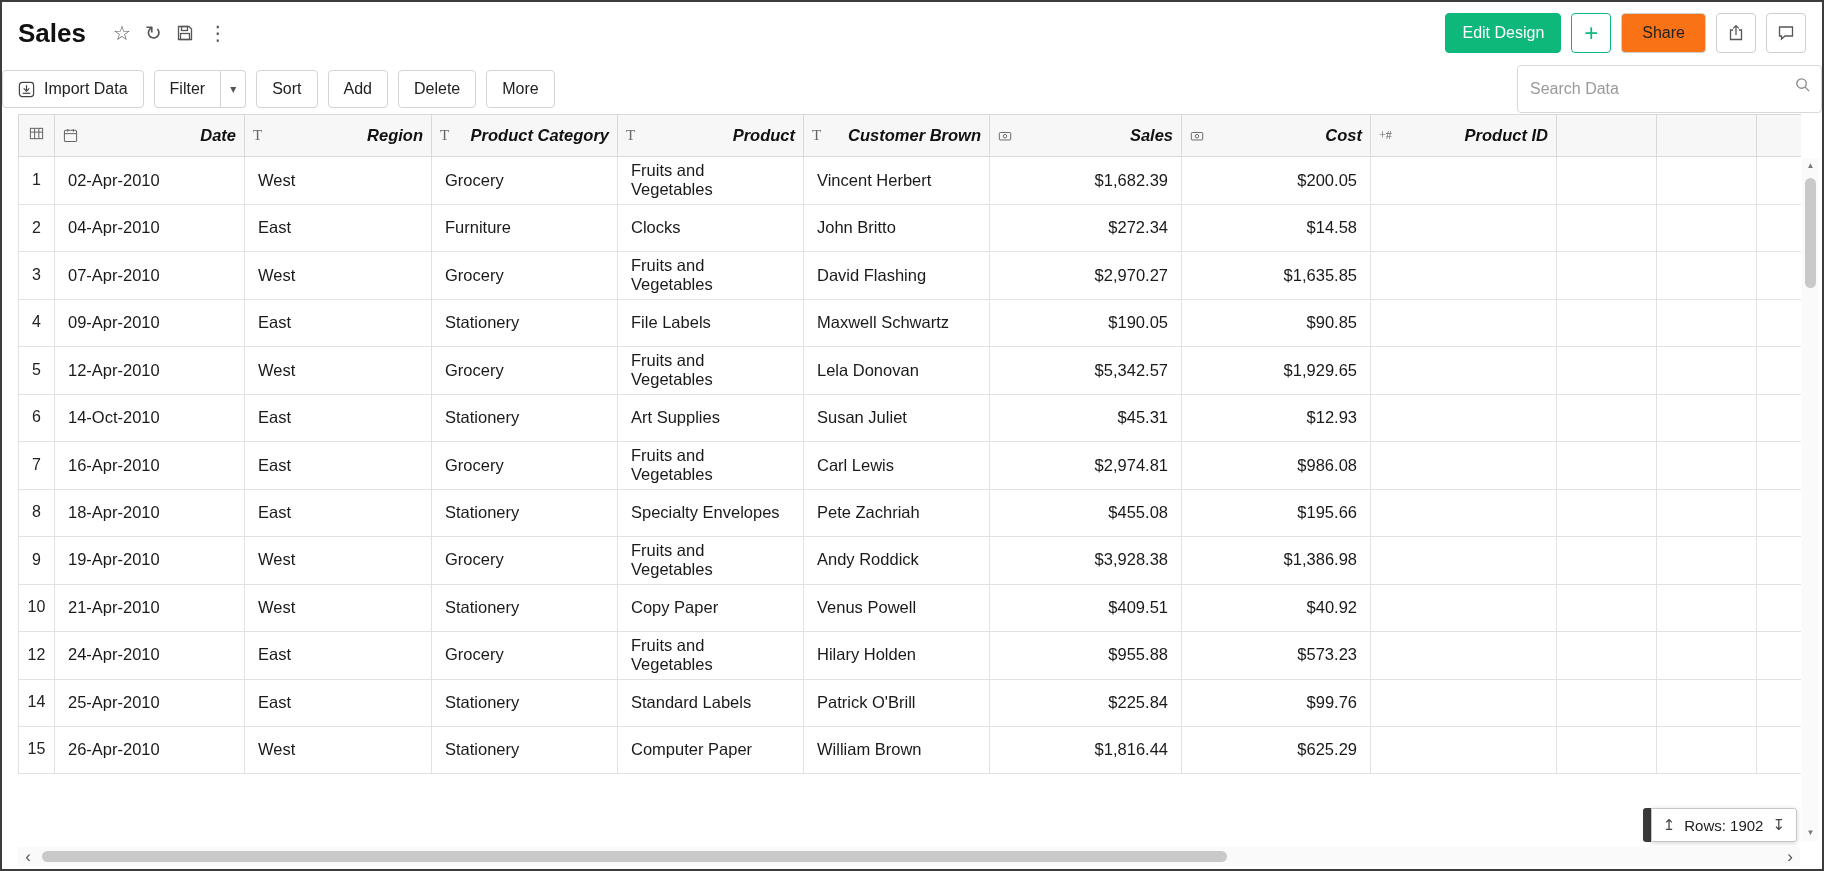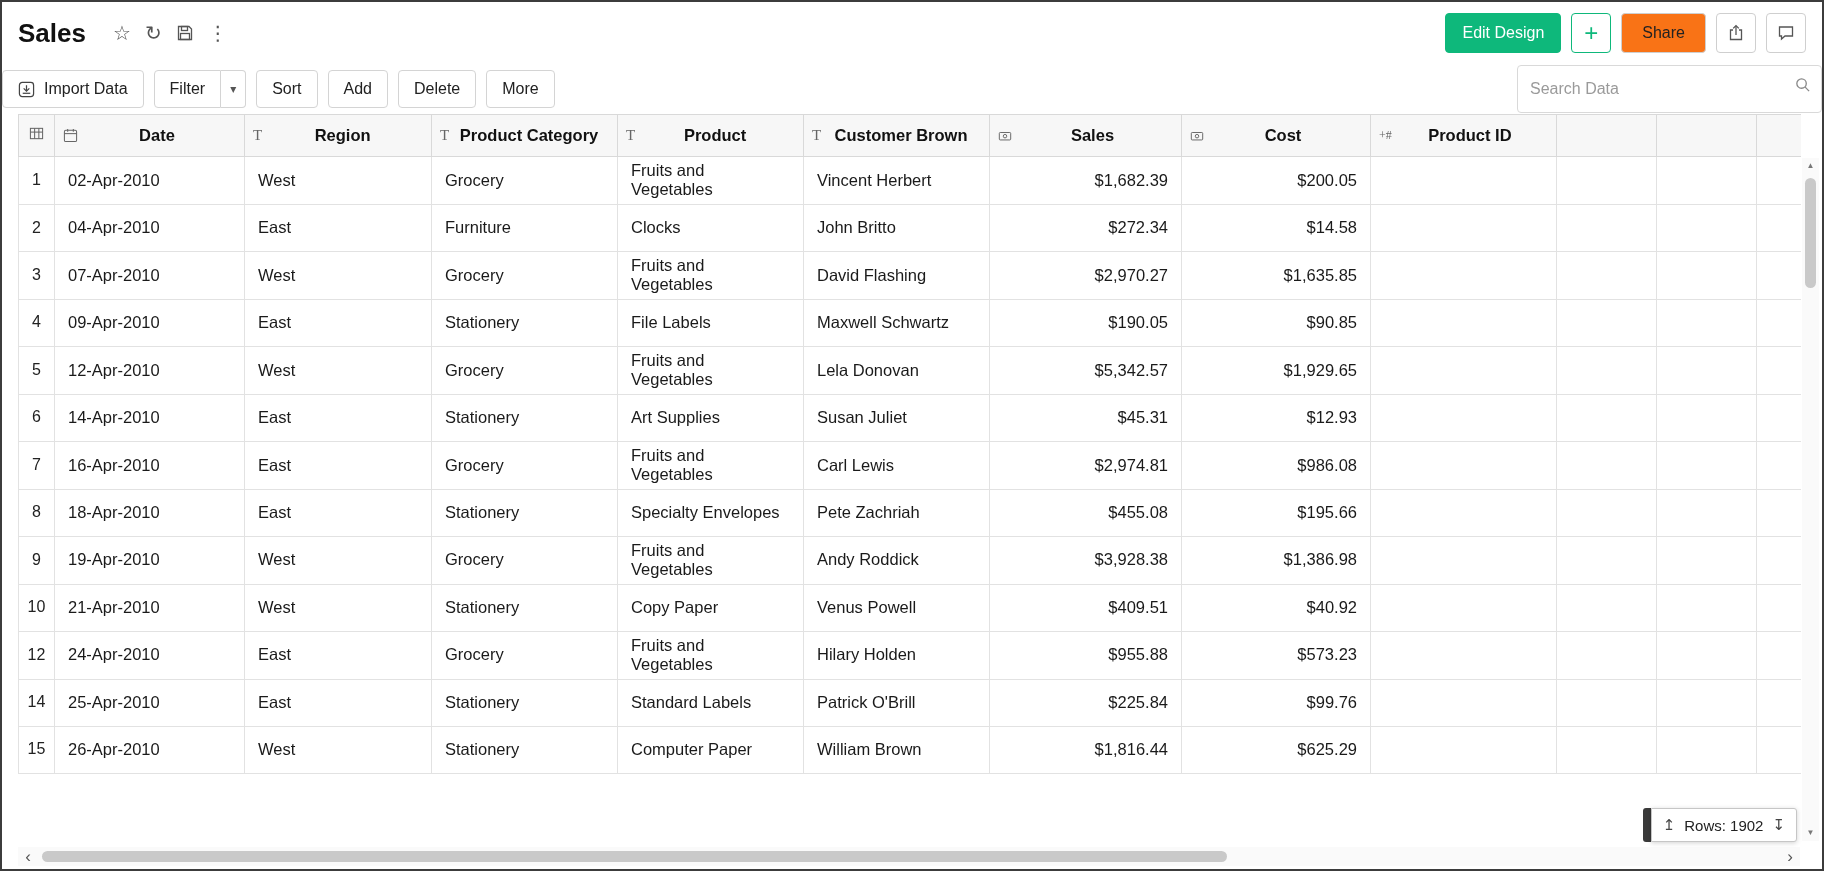--- a/index.html
+++ b/index.html
@@ -39,21 +39,21 @@
     padding:0 38px 0 12px; font-size:16px; color:#701a75; font-family:"Liberation Sans", sans-serif; }
   .search-input::placeholder { color:#9a9a9a; }
   .search-icon { position:absolute; right:11px; top:11px; }
   
   .grid-wrap { position:absolute; top:112px; left:16px; right:21px; bottom:24px; overflow:hidden; }
   table { border-collapse:collapse; table-layout:fixed; width:1802px; }
   th, td { border:1px solid #e2e2e2; overflow:hidden; }
   thead th { background:#f7f7f7; border-color:#d9d9d9; height:42px; font-size:16.5px;
     font-weight:700; color:#111; position:relative; padding:0 8px; }
   .th-in { display:flex; align-items:center; width:100%; }
-  .th-label { flex:1; text-align:center; }
+  .th-label { flex:1; text-align:right;font-style:italic; }
   .t-icon { font-family:"Liberation Serif", serif; font-size:15px; color:#666; font-weight:400;
     flex:0 0 auto; }
   tbody td { height:47px; font-size:16.5px; color:#1a1a1a; padding:4px 13px;
     line-height:1.18; vertical-align:middle; background:#fff; }
   tbody td.rownum { text-align:center; padding:4px 2px; color:#222; font-size:16px; }
   tbody td.num { text-align:right; }
   
   .vscroll { position:absolute; top:156px; right:3px; bottom:28px; width:17px;
     background:#fafafa; display:flex; flex-direction:column; align-items:center; }
   .vs-arrow { width:17px; height:16px; font-size:8px; color:#777; background:none; border:none;
@@ -304,21 +304,21 @@
             <td>Lela Donovan</td>
             <td class="num">$5,342.57</td>
             <td class="num">$1,929.65</td>
             <td></td>
             <td></td>
             <td></td>
             <td></td>
           </tr>
           <tr>
             <td class="rownum">6</td>
-            <td>14-Apr-2010</td>
+            <td>14-Oct-2010</td>
             <td>East</td>
             <td>Stationery</td>
             <td>Art Supplies</td>
             <td>Susan Juliet</td>
             <td class="num">$45.31</td>
             <td class="num">$12.93</td>
             <td></td>
             <td></td>
             <td></td>
             <td></td>

